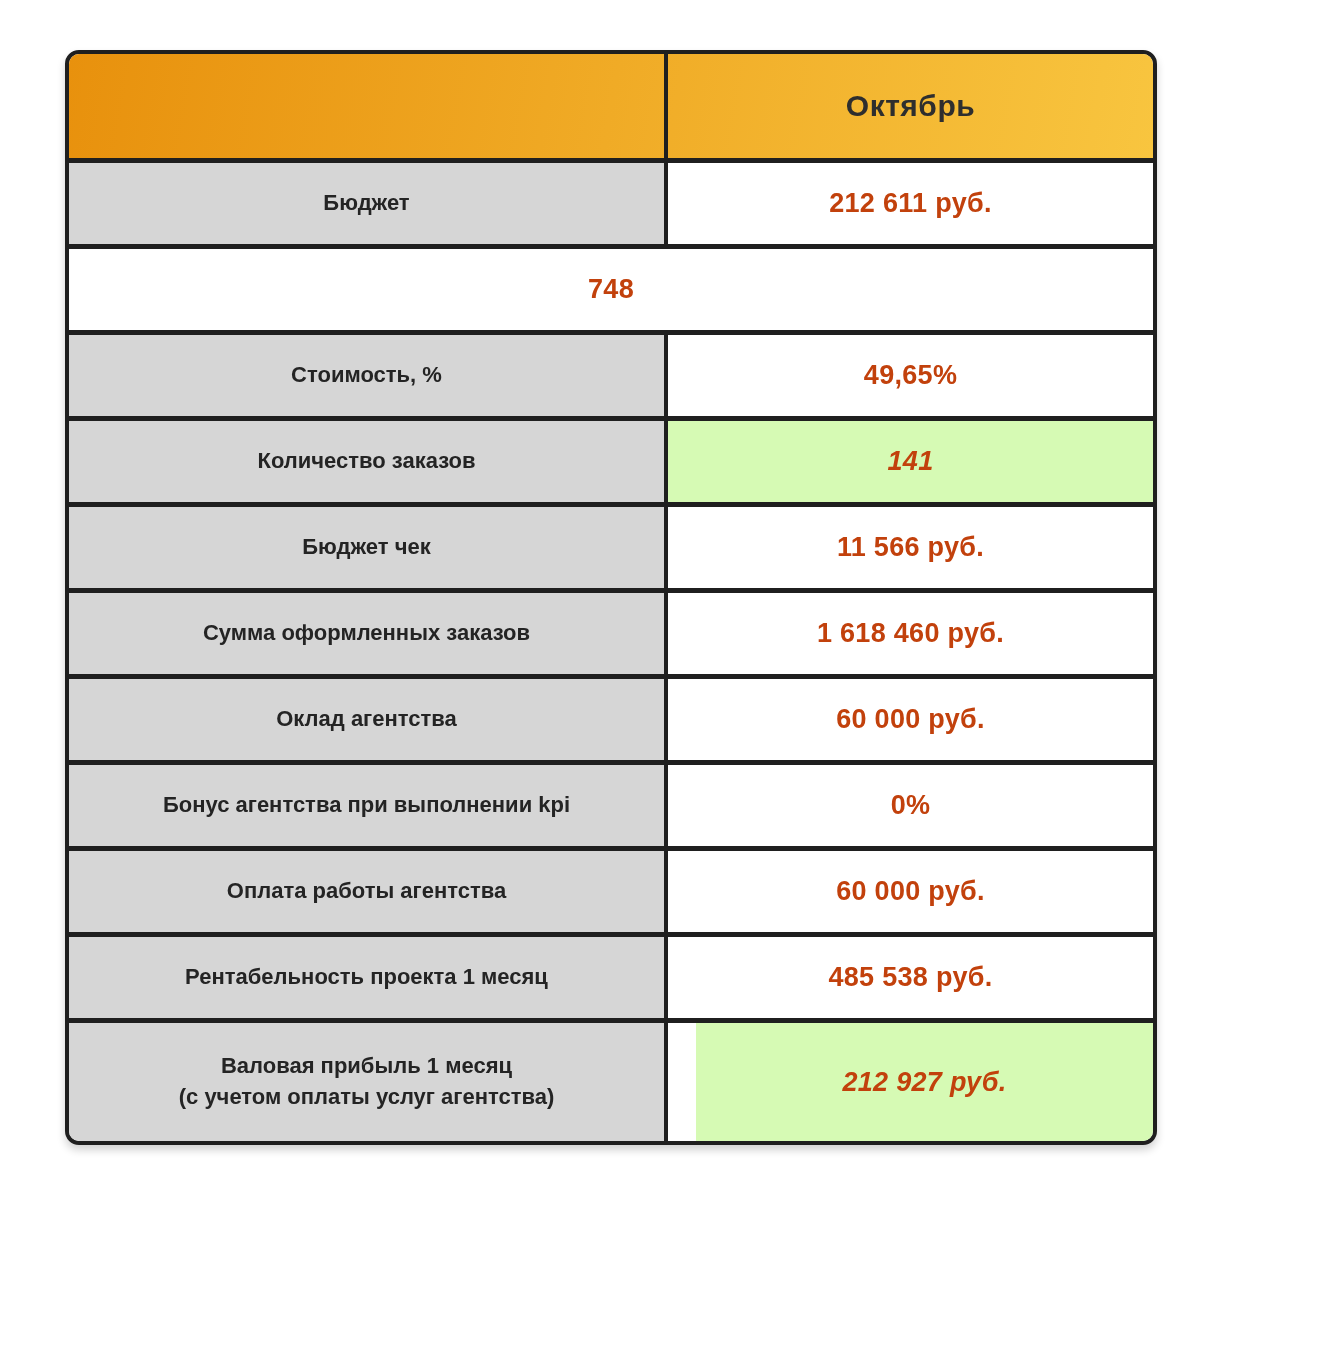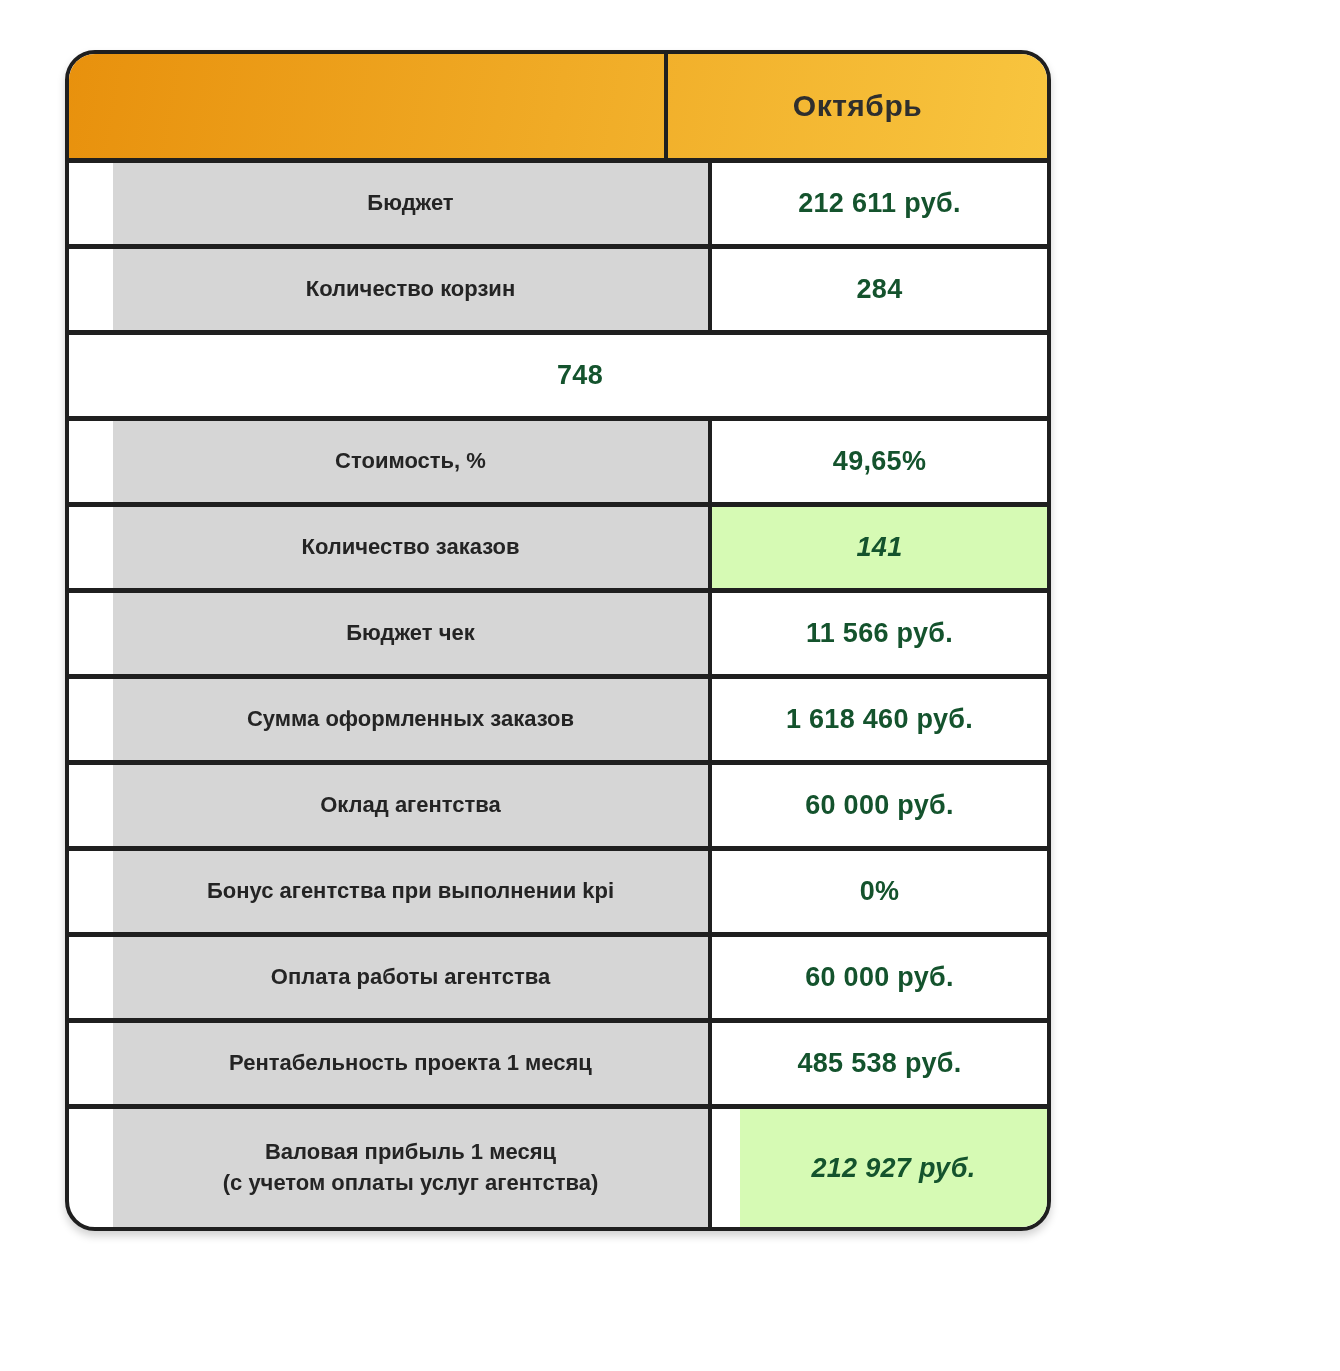--- a/index.html
+++ b/index.html
@@ -12,40 +12,39 @@
     width: 1340px;
     height: 1371px;
     background: #ffffff;
     font-family: "Liberation Sans", "DejaVu Sans", sans-serif;
     overflow: hidden;
   }
   .table-wrap {
     position: absolute;
     left: 65px;
     top: 50px;
-    width: 986px;
+    width: 1092px;
     box-sizing: border-box;
     border: 4px solid var(--line, #1f1f1f);
-    border-radius: 30px;
+    border-radius: 14px;
     overflow: hidden;
     background: #ffffff;
     box-shadow: 0 5px 9px rgba(0,0,0,0.18);
   }
   .row {
     display: flex;
     box-sizing: border-box;
   }
   .header-row {
     height: 104px;
     background: linear-gradient(100deg, var(--orange_start, #e8910d) 0%, var(--orange_end, #f8c53f) 100%);
   }
   .body-row {
     height: 86px;
     border-top: 5px solid var(--line, #1f1f1f);
-    padding-left: 44px;
   }
   .body-row:last-child {
     height: 123px;
     gap: 28px;
   }
   .cell {
     display: flex;
     align-items: center;
     justify-content: center;
     box-sizing: border-box;
@@ -83,21 +82,21 @@
     font-size: 22px;
     font-weight: 700;
     color: #242424;
     text-align: center;
     line-height: 1.4;
     white-space: pre-line;
   }
   .value-text {
     font-size: 27px;
     font-weight: 700;
-    color: #14532d;
+    color: #c2410c;
     text-align: center;
     letter-spacing: 0.3px;
   }
 </style>
 </head>
 <body>
 
 <div class="canvas">
   <div class="table-wrap">
     <div class="row header-row">
@@ -109,28 +108,20 @@
     <div id="rows-container">
   <div class="row body-row">
     <div class="cell label-col">
       <span class="label-text">Бюджет</span>
     </div>
     <div class="cell value-col">
       <span class="value-text">212 611 руб.</span>
     </div>
   </div>
 
-  <div class="row body-row">
-    <div class="cell label-col">
-      <span class="label-text">Количество корзин</span>
-    </div>
-    <div class="cell value-col">
-      <span class="value-text">284</span>
-    </div>
-  </div>
 
   <div class="row body-row">
     <div class="cell value-col">
       <span class="value-text">748</span>
     </div>
   </div>
 
   <div class="row body-row">
     <div class="cell label-col">
       <span class="label-text">Стоимость, %</span>

